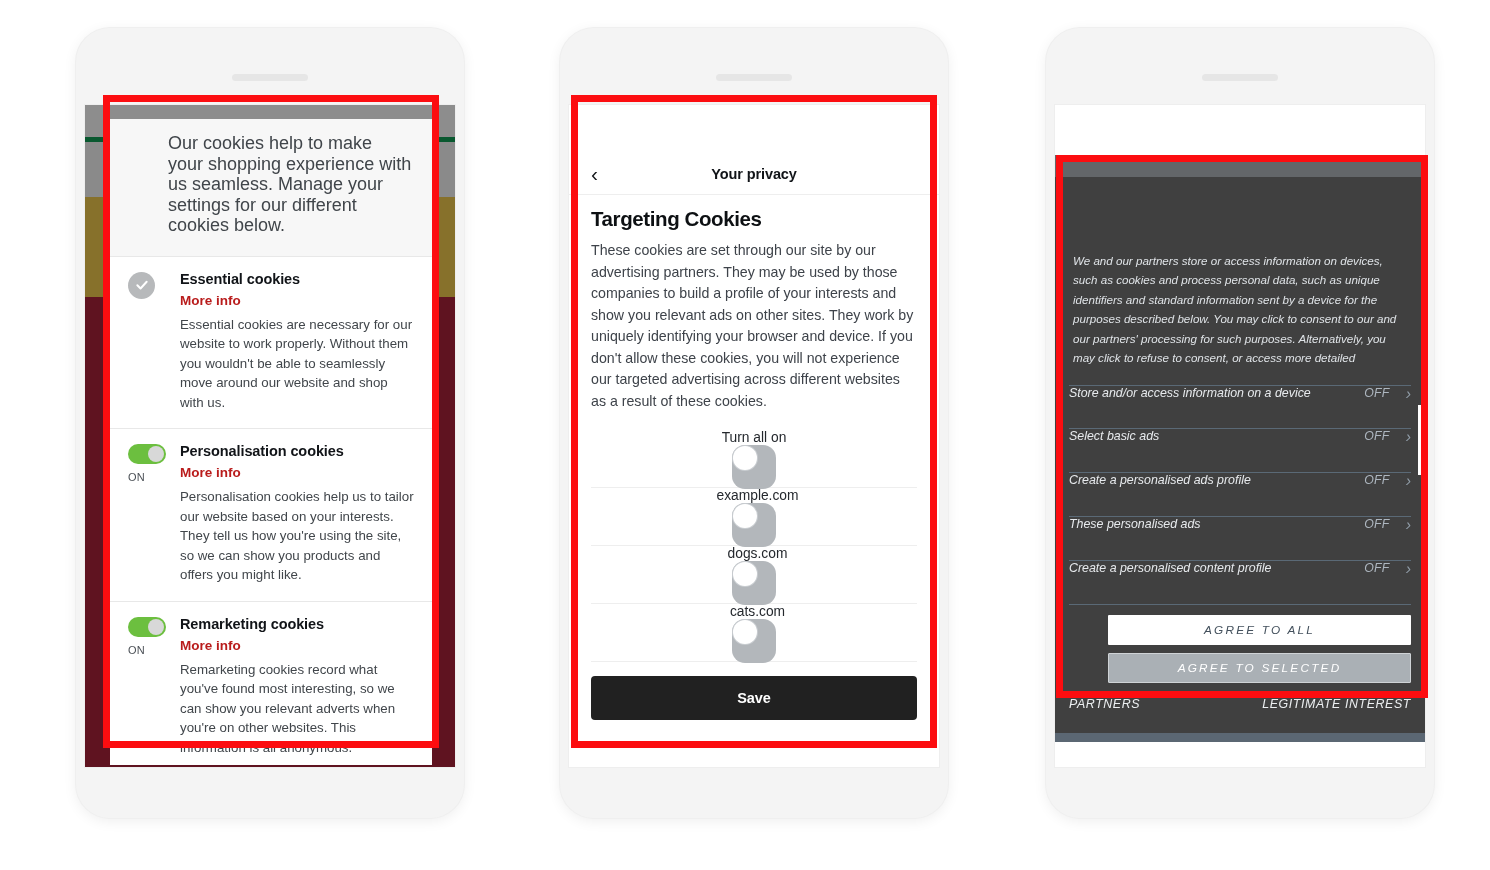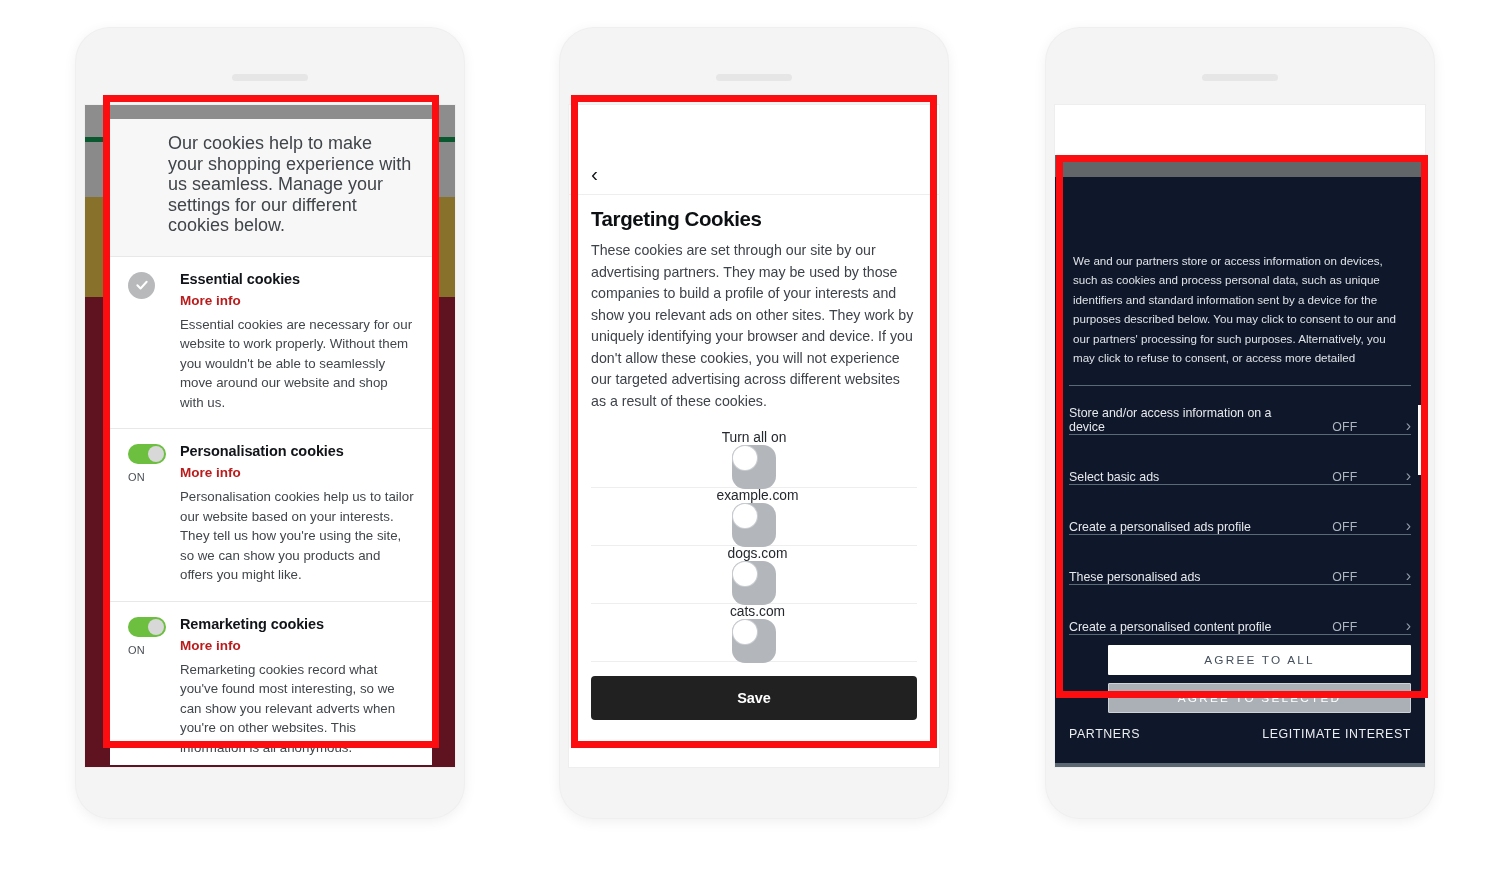--- a/index.html
+++ b/index.html
@@ -207,40 +207,40 @@
   }
   #redbox2 { left: 571px; top: 95px; width: 366px; height: 653px; }
 
   
   #phone3 { left: 1046px; top: 28px; width: 388px; height: 790px; }
   #screen3 { left: 8px; top: 76px; width: 372px; height: 664px; }
 
   .p3-white-top { height: 50px; background: #ffffff; }
   .p3-gray-band { height: 22px; background: #636669; }
   .p3-panel {
-    background: #0f172a;
+    background: #404040;
     padding: 0 0 0 0;
     position: relative;
+    font-style: italic;
   }
   .p3-panel-spacer { height: 74px; }
   .p3-intro {
     padding: 0 18px;
     color: #dfe3e7;
     font-size: 11.6px;
     line-height: 19.4px;
   }
   .p3-purposes { margin-top: 18px; }
   .p3-purpose {
-    height: 50px;
+    height: 44px;
     margin: 0 14px;
-    display: flex; align-items: flex-end;
+    display: flex; align-items: flex-start;
     border-bottom: 1px solid #5a6976;
     color: #e7eaed;
     font-size: 12.4px;
-    gap: 32px;
   }
   .p3-purpose:first-child { border-top: 1px solid #5a6976; }
   .p3-p-label { flex: 1; }
   .p3-p-state {
     color: #aeb7c0;
     font-size: 12.3px;
     letter-spacing: 0.3px;
     margin-right: 16px;
   }
   .p3-chev { color: #8f9ba6; font-size: 16px; font-weight: 300; line-height: 1; }
@@ -338,20 +338,21 @@
   </div>
   <div class="redbox" id="redbox1"></div>
 
   <div class="phone" id="phone2">
     <div class="phone-speaker"></div>
     <div class="screen" id="screen2">
       <div class="p2-pad-top"></div>
 
       <div class="p2-nav">
         <div class="p2-back">‹</div>
+        <div class="p2-nav-title">Your privacy</div>
       </div>
 
       <div class="p2-h1">Targeting Cookies</div>
       <div class="p2-p">These cookies are set through our site by our advertising partners. They may be used by those companies to build a profile of your interests and show you relevant ads on other sites. They work by uniquely identifying your browser and device. If you don't allow these cookies, you will not experience our targeted advertising across different websites as a result of these cookies.</div>
 
       <div class="p2-list">
         <div class="p2-item">
           <div class="p2-label">Turn all on</div>
           <div class="p2-switch"></div>
         </div>

